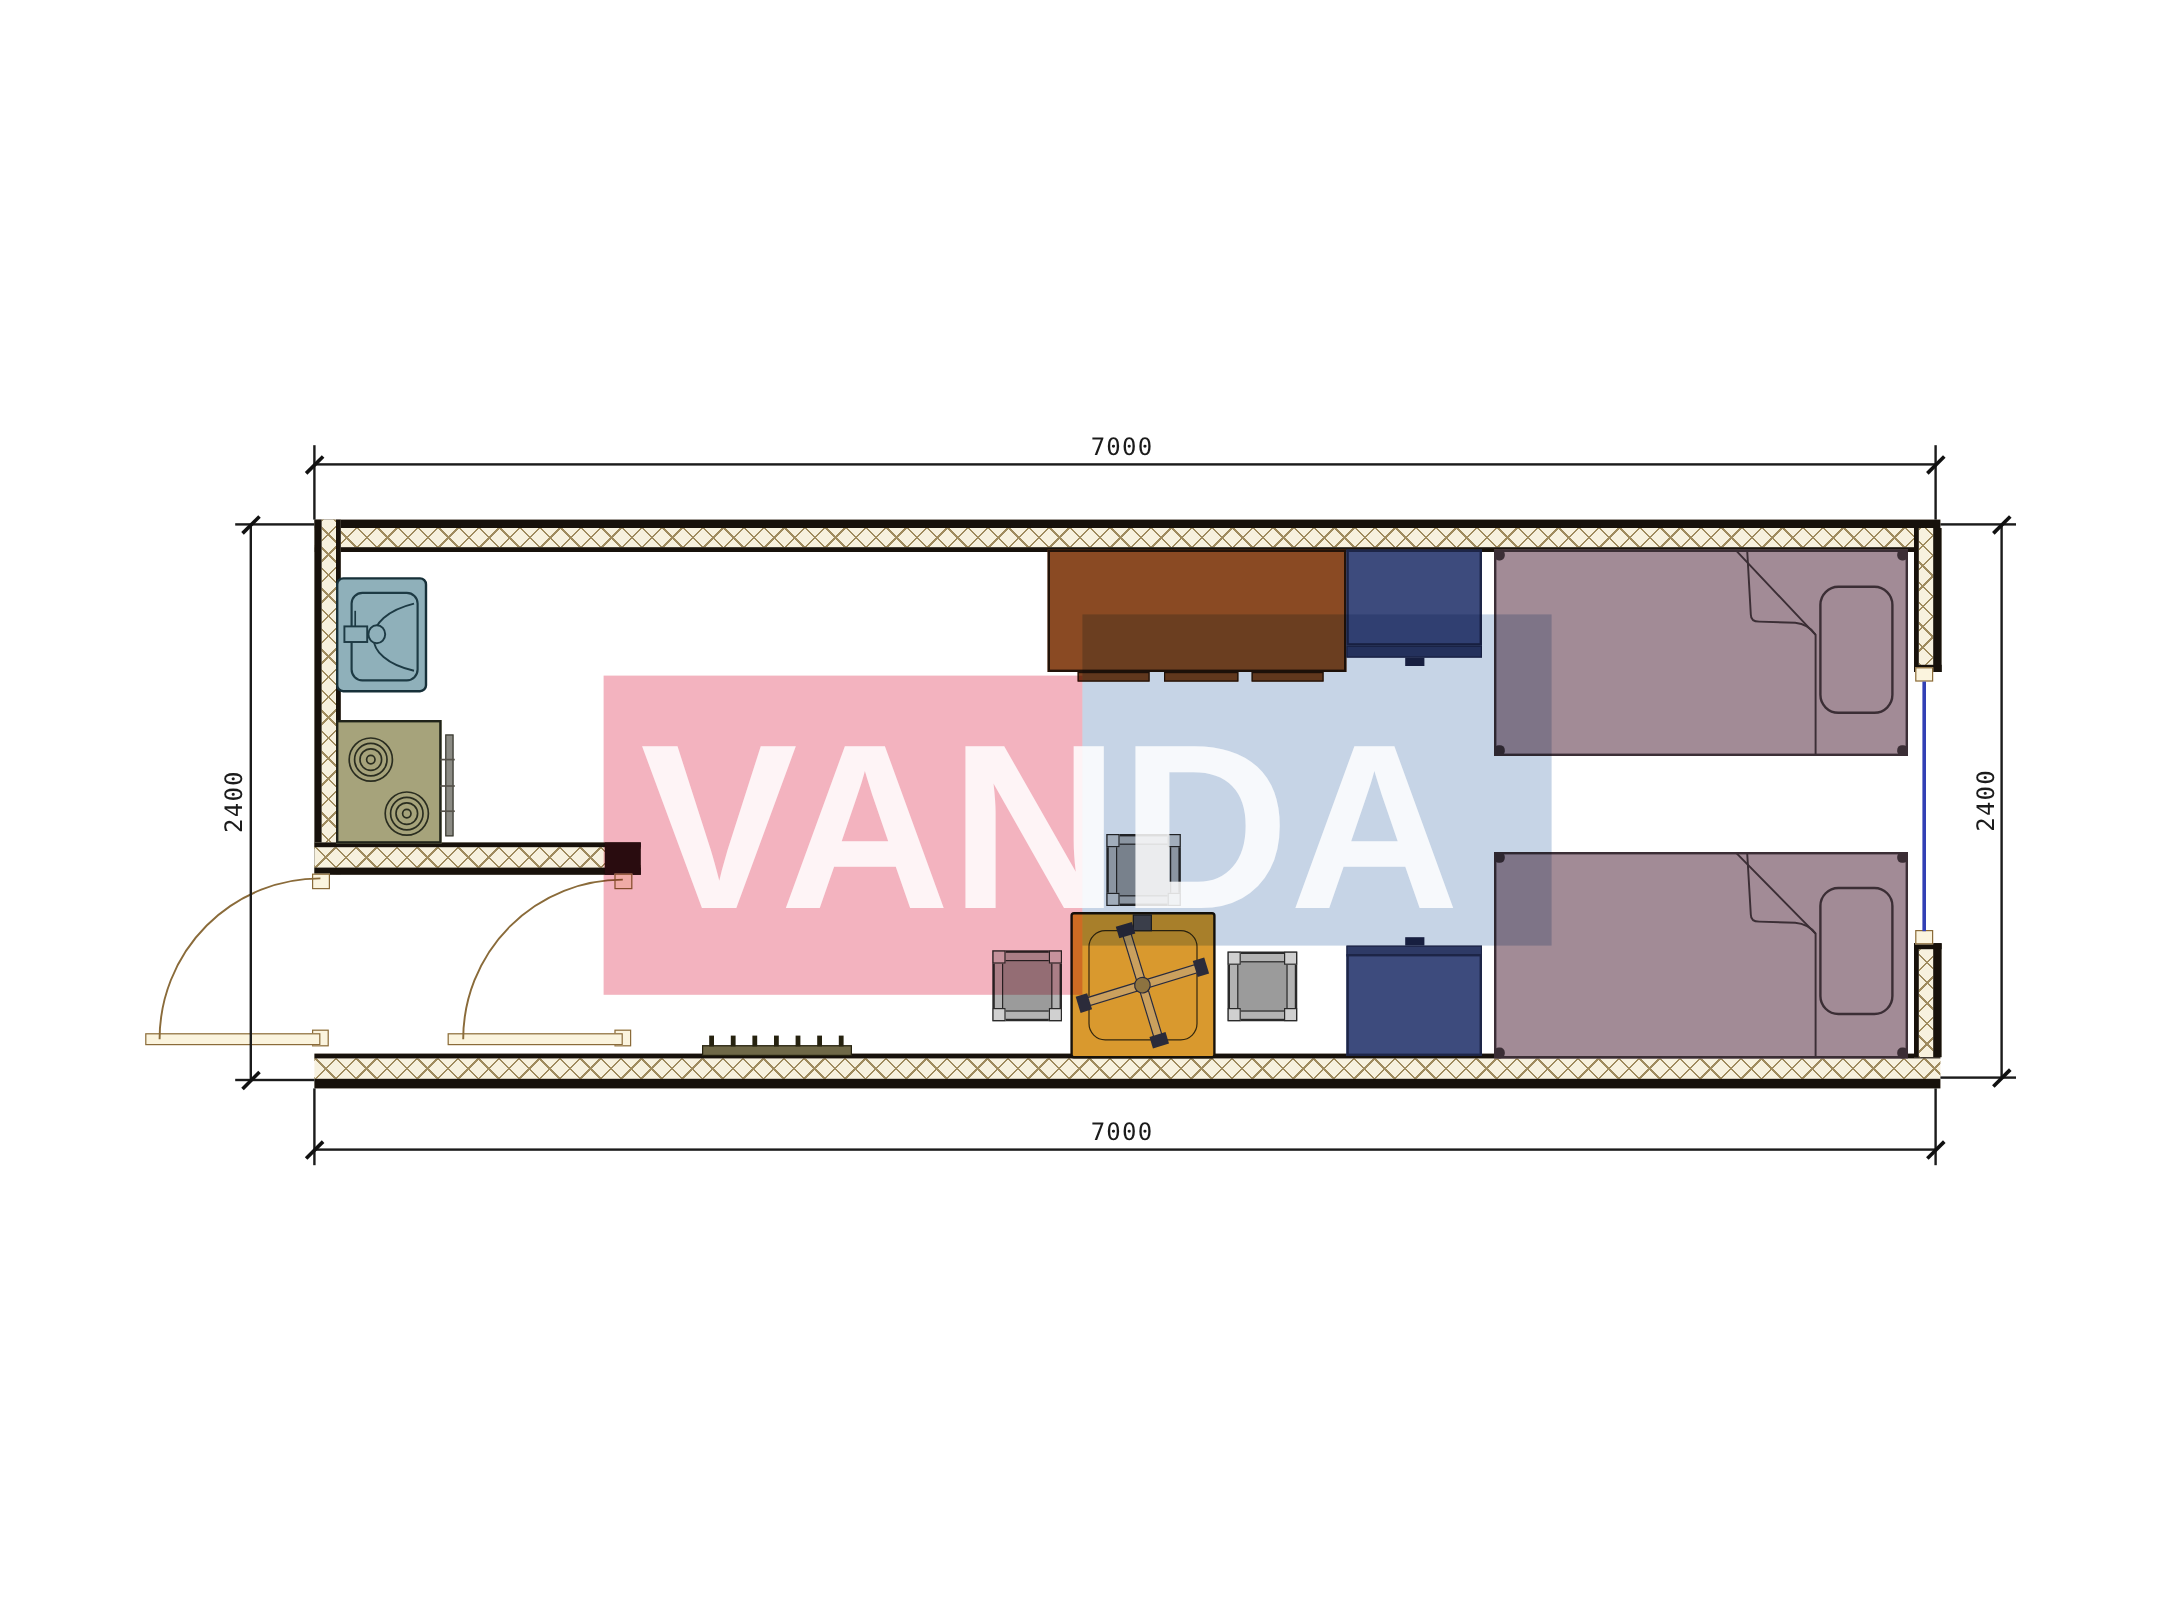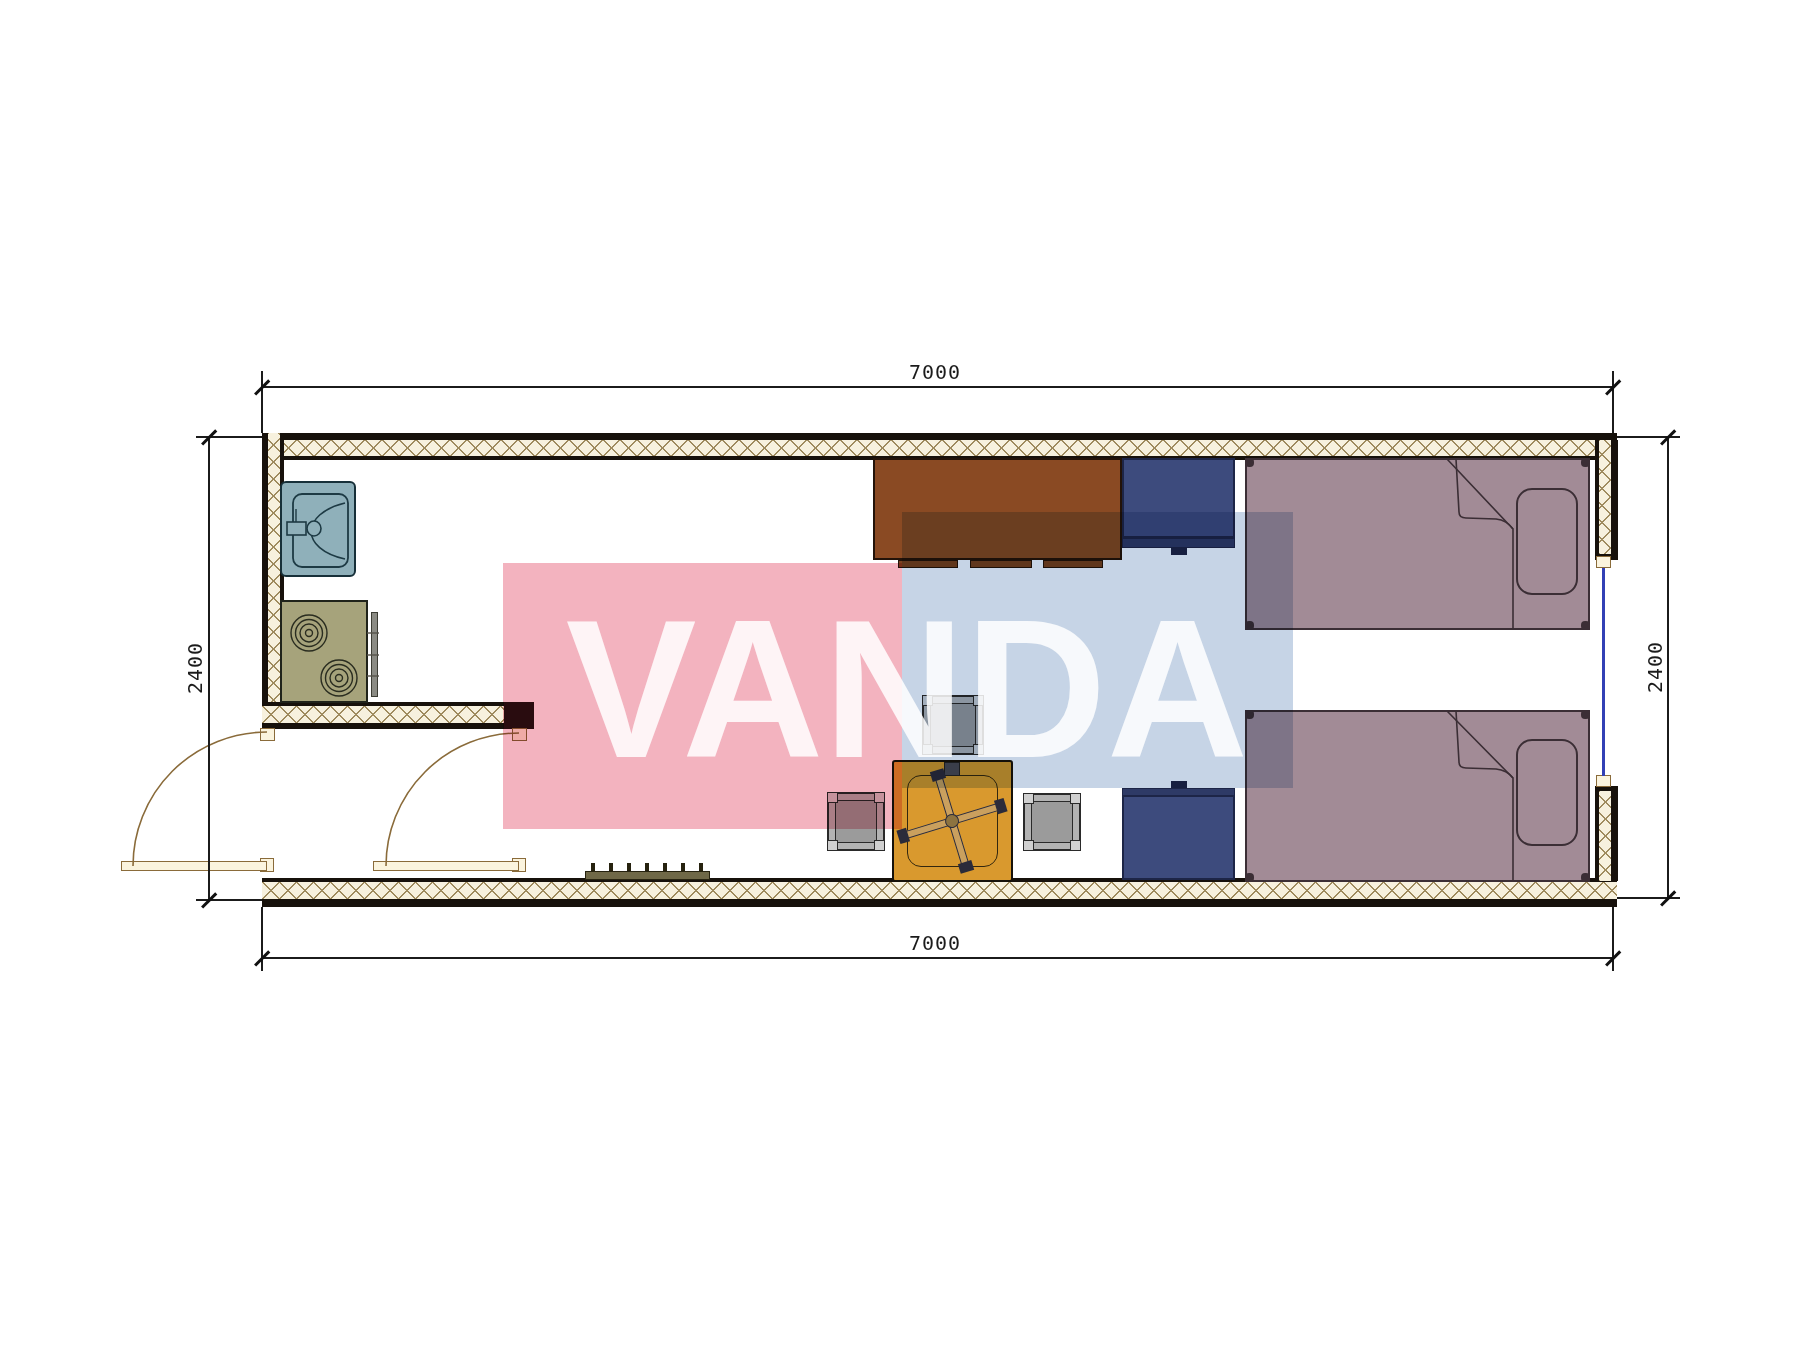--- a/index.html
+++ b/index.html
@@ -209,15 +209,15 @@
   <div class="abs tick" style="left:1658px;top:436px;"></div>
   <div class="abs tick" style="left:1658px;top:897px;"></div>
 
   <div class="abs dim-label" style="left:875px;top:360px;width:120px;">7000</div>
   <div class="abs dim-label" style="left:875px;top:931px;width:120px;">7000</div>
   <div class="abs dim-label" style="left:146px;top:655px;width:100px;height:26px;transform:rotate(-90deg);">2400</div>
   <div class="abs dim-label" style="left:1606px;top:654px;width:100px;height:26px;transform:rotate(-90deg);">2400</div>
 
   <div class="abs wm" style="left:503px;top:563px;width:399px;height:266px;background:var(--wm-pink);"></div>
   <div class="abs wm" style="left:902px;top:512px;width:391px;height:276px;background:var(--wm-blue);"></div>
-  <div class="abs wm-text" style="left:540px;top:592px;width:734px;">VANDA</div>
+  <div class="abs wm-text" style="left:508px;top:592px;width:734px;">VANDA</div>
 
 </div>
 
 </body></html>

